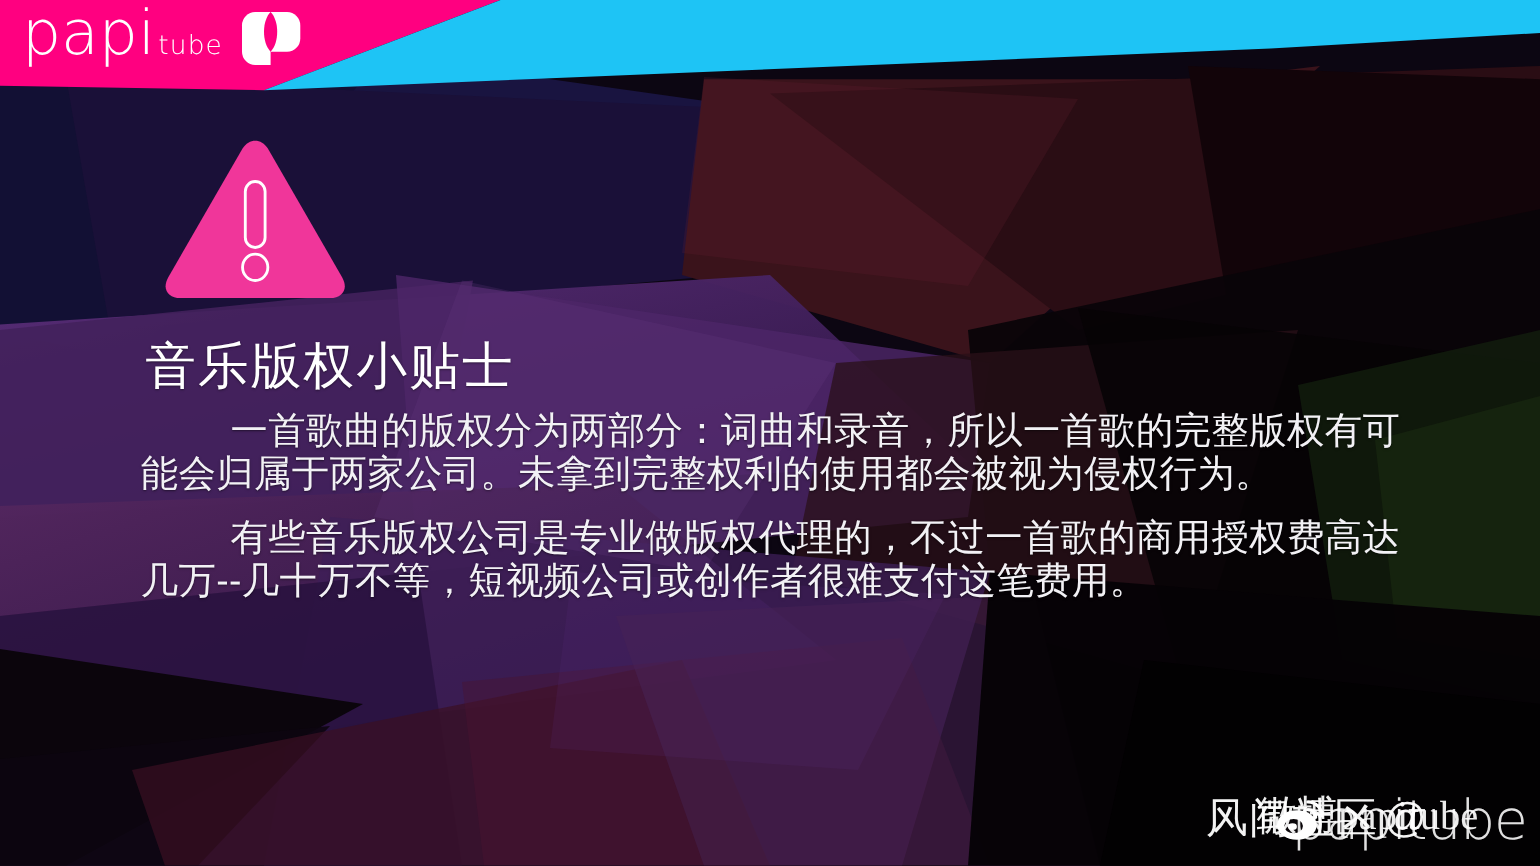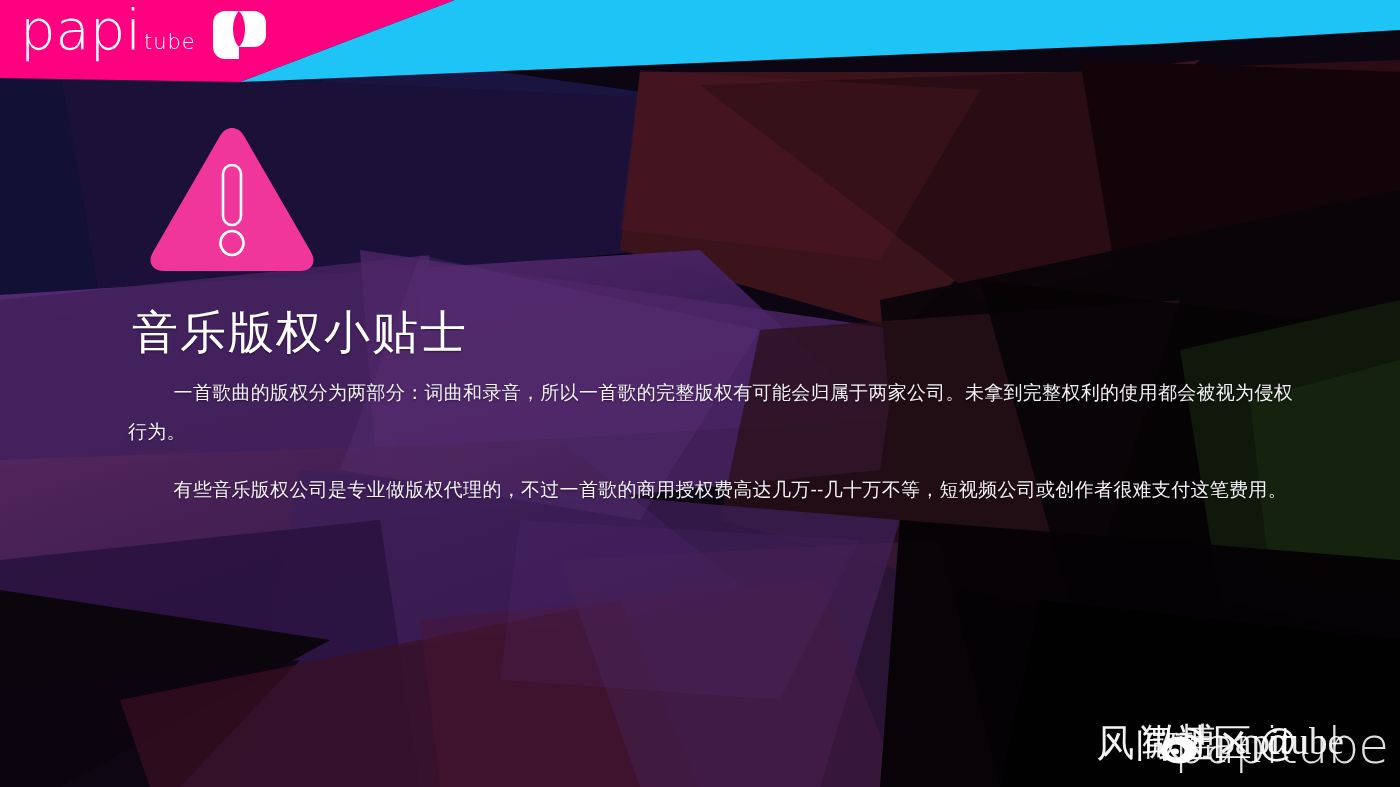--- a/index.html
+++ b/index.html
@@ -29,21 +29,21 @@
     pointer-events:none;
   }
   .logo-word{
     font-size:40px;line-height:40px;color:#ffffff;
     letter-spacing:0px;font-weight:300;
   }
   .logo-word .papi{
     font-family:"DejaVu Sans",sans-serif;font-weight:300;font-size:56px;
   }
   .logo-word .tube{
-    font-family:"DejaVu Sans",sans-serif;font-weight:300;font-size:21px;
+    font-family:"DejaVu Sans",sans-serif;font-weight:300;font-size:24px;
     margin-left:3px;letter-spacing:1px;
   }
   .logo-mark{margin-left:13px;margin-top:-3px;}
 
   
   .warn{
     position:absolute;left:146px;top:126px;
     width:172px;height:146px;
   }
 
@@ -53,21 +53,21 @@
     font-size:46px;font-weight:normal;color:#ffffff;
     letter-spacing:2px;
     font-family:"Liberation Sans","DejaVu Sans",sans-serif;
     white-space:nowrap;
     text-shadow:0 1px 2px rgba(0,0,0,.45);
   }
 
   
   .body-copy{
     position:absolute;left:128px;top:373px;width:1175px;
-    color:#f2f1f5;font-size:19px;line-height:39px;
+    color:#f2f1f5;font-size:34px;line-height:39px;
     letter-spacing:.3px;
     font-family:"Liberation Sans","DejaVu Sans",sans-serif;
     text-shadow:0 1px 2px rgba(0,0,0,.5);
   }
   .para{margin:0 0 0 0;text-indent:2.4em;}
   .para.p2{margin-top:19px;}
   .para.p3{margin-top:34px;text-indent:3.1em;}
 
   
   .wm-community{

